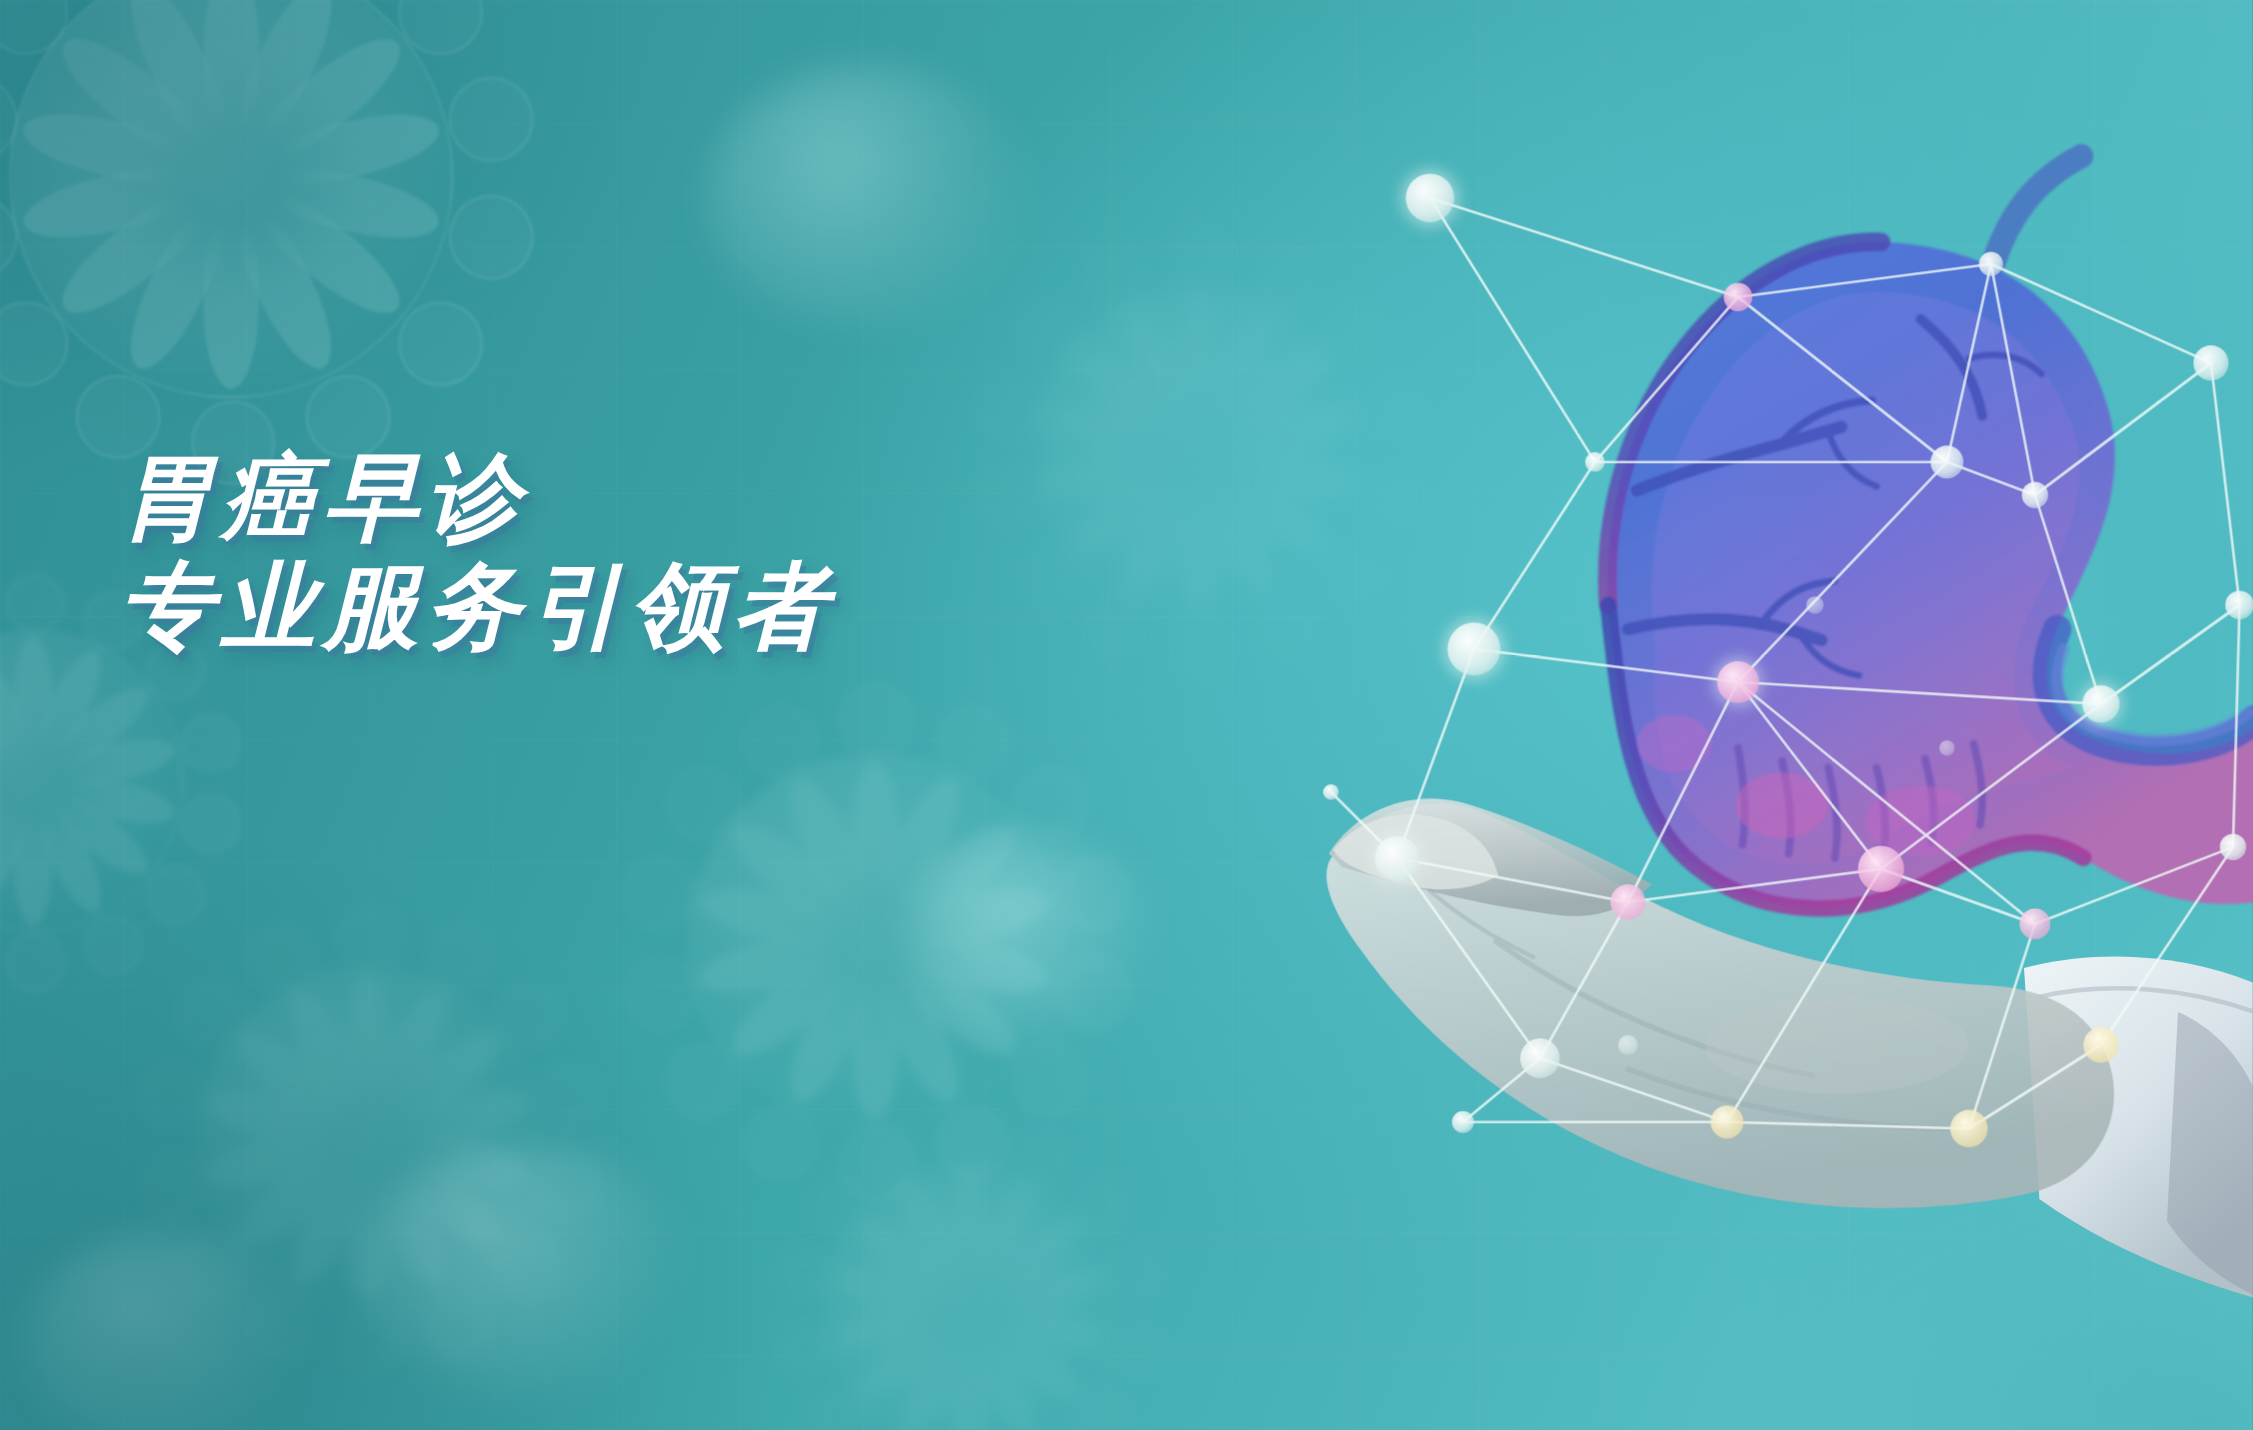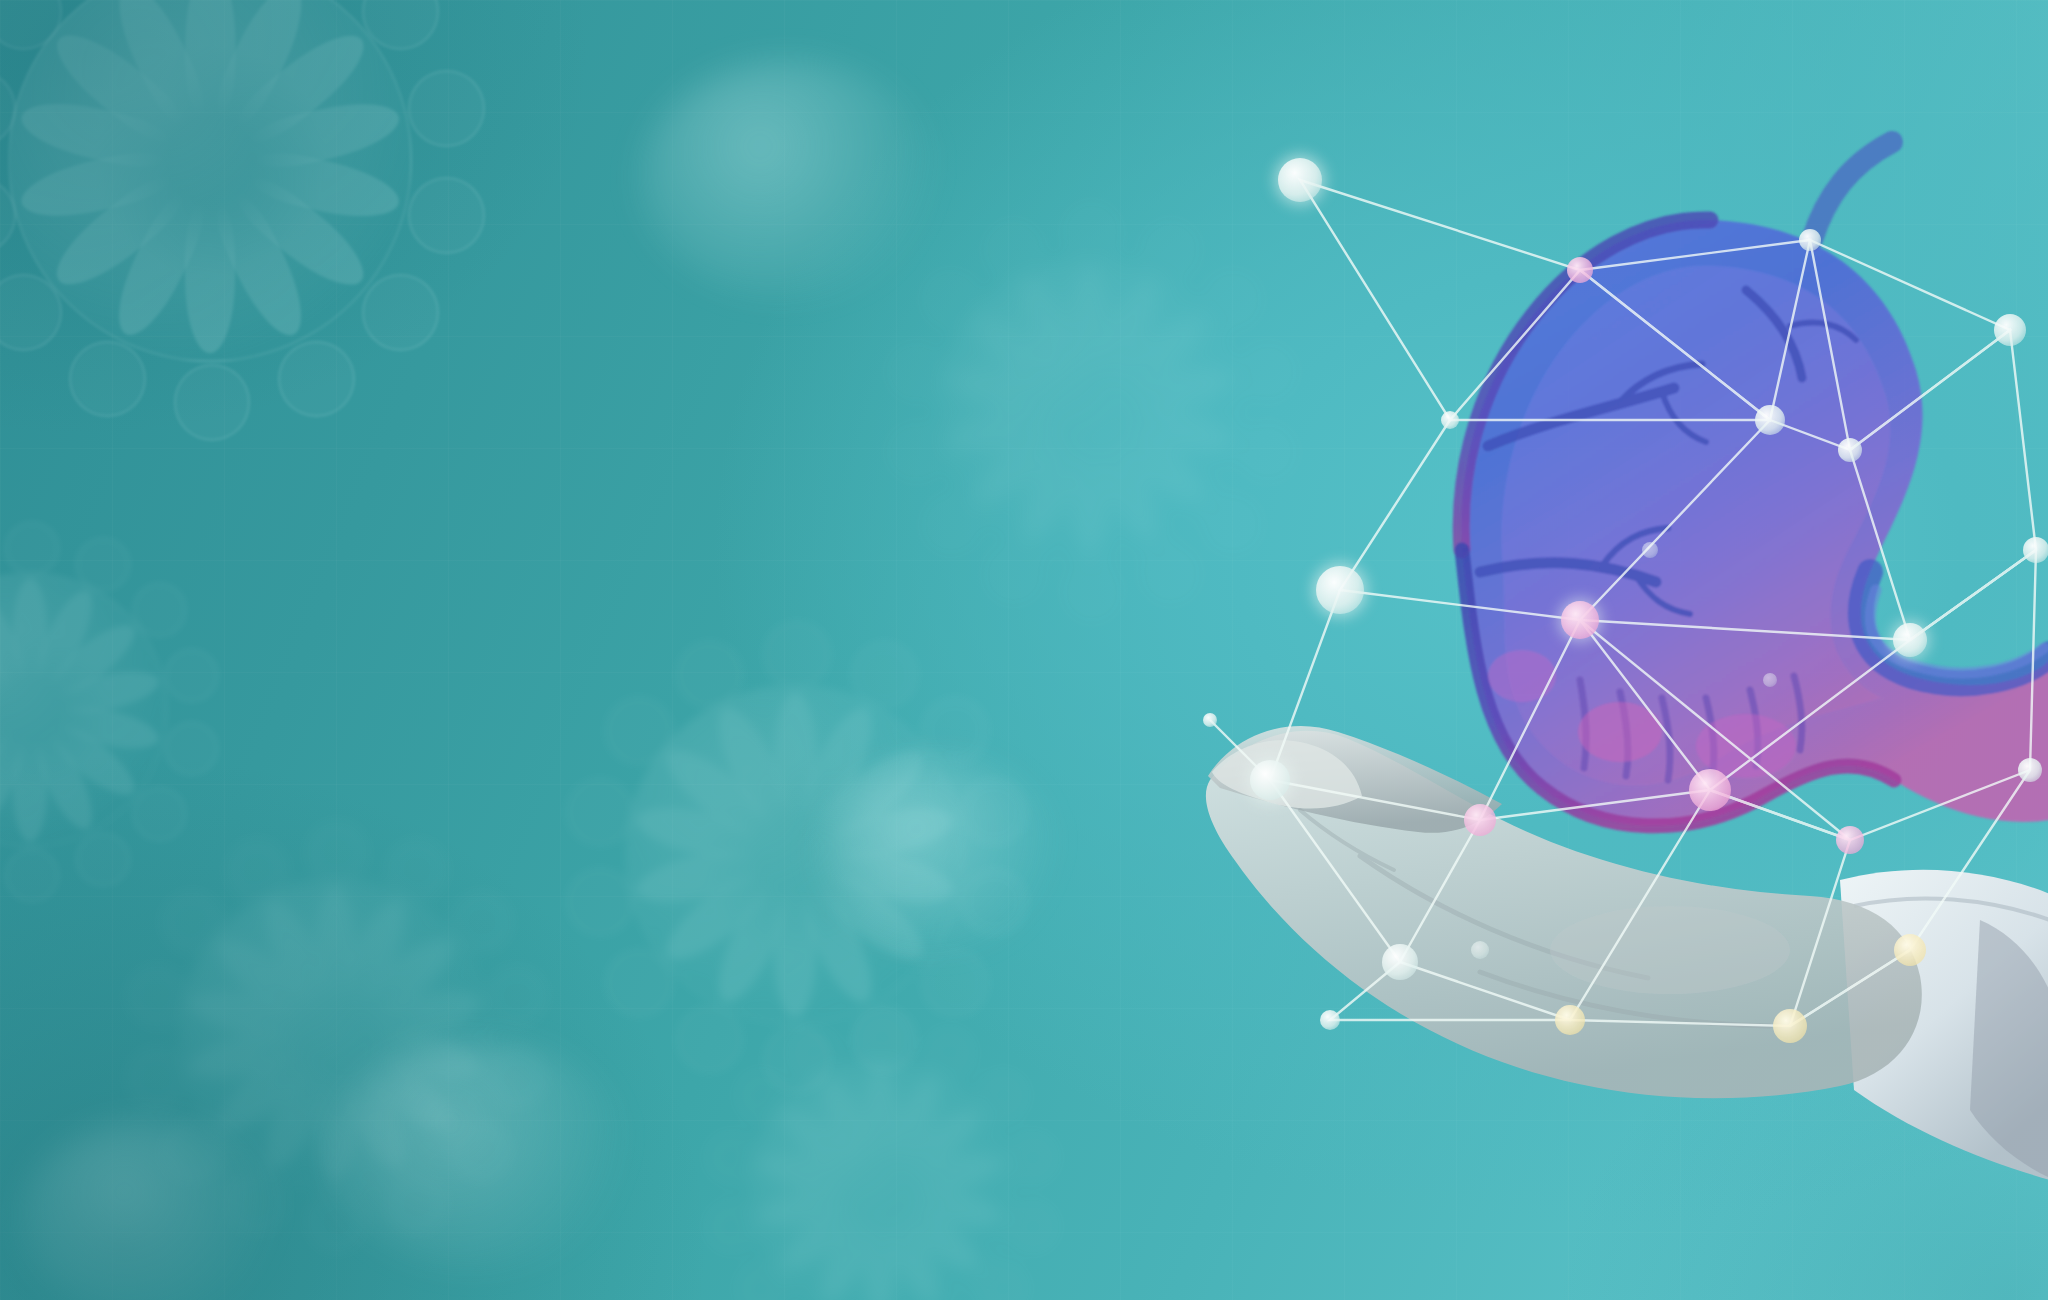--- a/index.html
+++ b/index.html
@@ -527,15 +527,17 @@
           <circle cx="60" cy="600" r="7" fill="url(#gNode)"></circle>
           <circle cx="500" cy="430" r="8" fill="url(#gNode)" opacity="0.55"></circle>
           <circle cx="620" cy="560" r="7" fill="url(#gNode)" opacity="0.5"></circle>
           <circle cx="330" cy="830" r="9" fill="url(#gNode)" opacity="0.6"></circle>
         </g>
       </g>
     </svg>
   </div>
 
   <div class="copy">
+    <div class="headline line-1">胃癌早诊</div>
+    <div class="headline line-2">专业服务引领者</div>
   </div>
 
 </div>
 
 </body></html>

